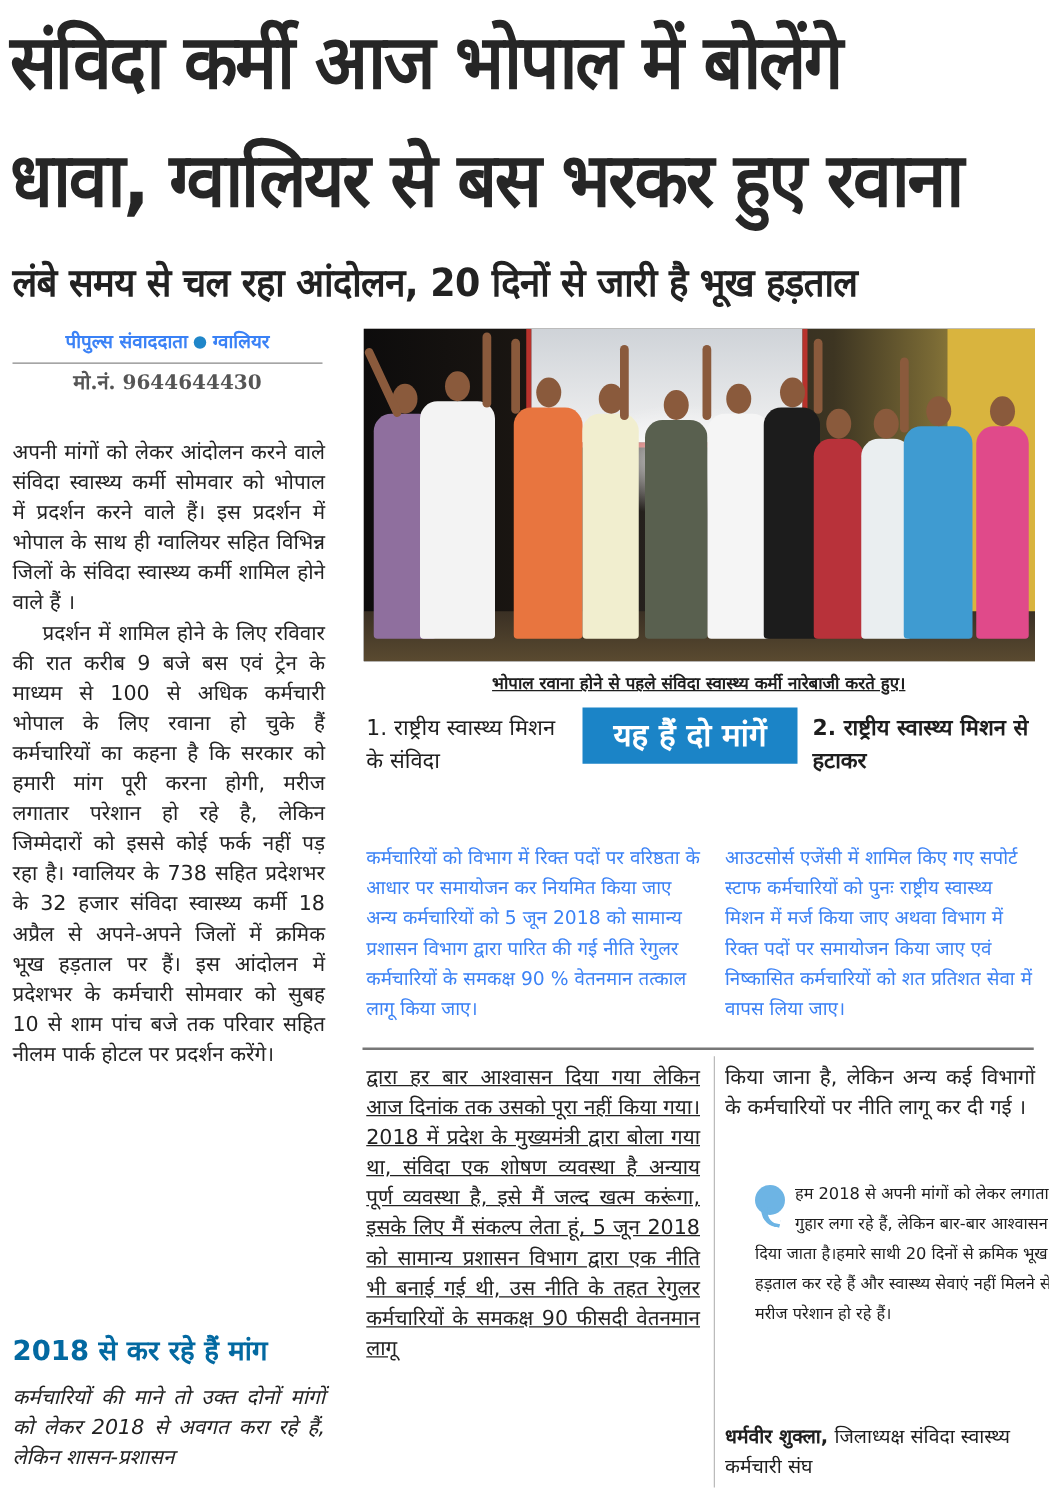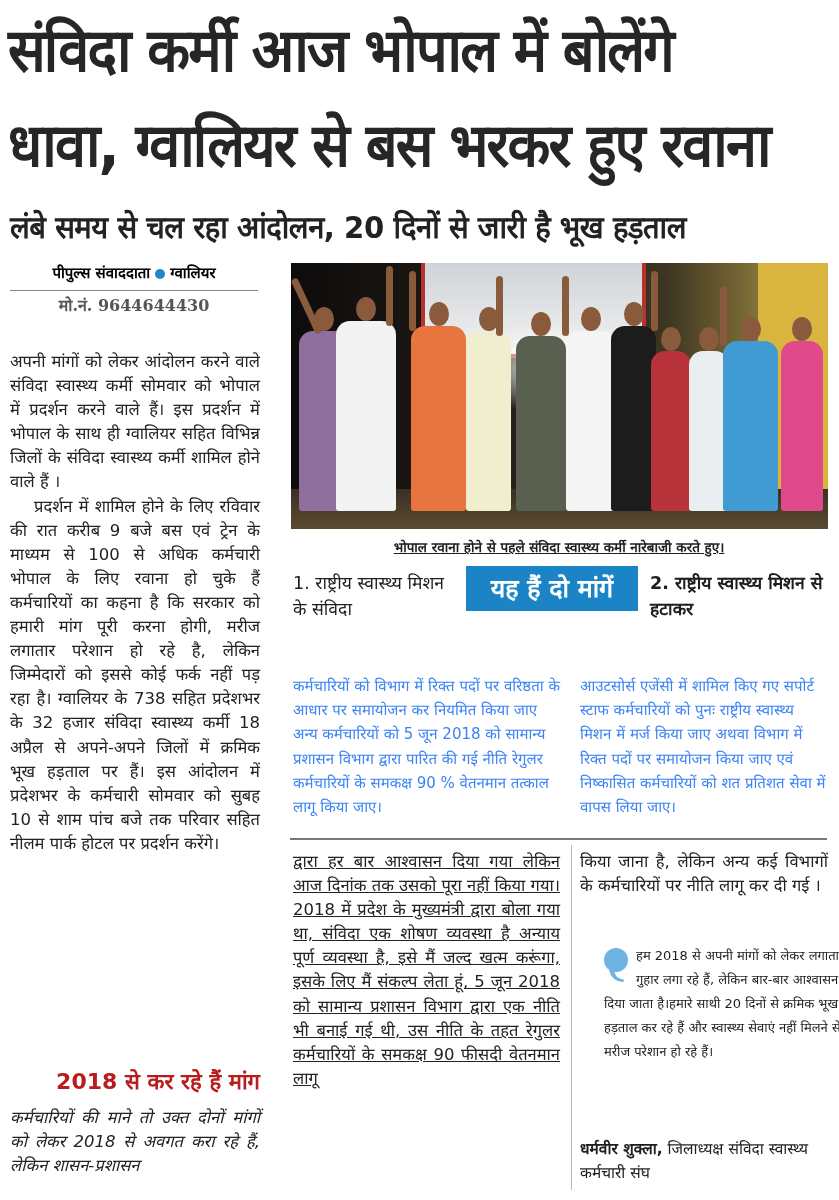--- a/index.html
+++ b/index.html
@@ -5,30 +5,30 @@
   * { box-sizing: border-box; margin: 0; padding: 0; }
   html, body { width: 839px; height: 1200px; background: #ffffff; overflow: hidden; }
   body { position: relative; font-family: "DejaVu Sans", sans-serif; color: #1e1e1e; }
 
   .headline { position: absolute; left: 8px; width: 825px; font-family: "DejaVu Sans", sans-serif;
     font-weight: bold; color: #262626; white-space: nowrap; letter-spacing: -2px; }
   #hl1 { top: 10px; font-size: 60px; line-height: 80px; transform: scaleX(0.93); transform-origin: left; }
   #hl2 { top: 105px; font-size: 60px; line-height: 80px; transform: scaleX(0.93); transform-origin: left; }
   #subhl { position: absolute; left: 10px; top: 205px; font-size: 31px; line-height: 44px; color: #222; white-space: nowrap; transform: scaleX(0.94); transform-origin: left; letter-spacing: -0.5px; }
 
-  #byline { position: absolute; left: 10px; top: 262px; width: 248px; text-align: center; font-size: 15px; font-weight: bold; color: #000000; line-height: 22px; }
+  #byline { position: absolute; left: 10px; top: 262px; width: 248px; text-align: center; font-size: 15px; font-weight: bold; color: #3b82f6; line-height: 22px; }
   #byline .dot { display: inline-block; width: 10px; height: 10px; border-radius: 50%; background: #1f86c9; margin: 0 5px; vertical-align: middle; }
   #byline-rule { position: absolute; left: 10px; top: 290px; width: 248px; height: 1px; background: #888; }
   #phone { position: absolute; left: 10px; top: 294px; width: 248px; text-align: center; font-family: "DejaVu Serif", serif; font-size: 16px; font-weight: bold; color: #555; line-height: 24px; }
 
   .body-col { position: absolute; font-size: 16.5px; line-height: 24.1px; color: #222; text-align: justify; }
   .body-col p { text-indent: 0; }
   .body-col p.indent { text-indent: 24px; }
   #col1a { left: 10px; top: 350px; width: 250px; }
-  #col1-sub { position: absolute; left: 10px; top: 1066px; width: 250px; text-align: right; font-size: 22px; font-weight: bold; color: #b91c1c; line-height: 32px; }
+  #col1-sub { position: absolute; left: 10px; top: 1066px; width: 250px; text-align: left; font-size: 22px; font-weight: bold; color: #0369a1; line-height: 32px; }
   #col1b { left: 10px; top: 1106px; width: 250px; font-style: italic; }
 
   #photo { position: absolute; left: 291px; top: 263px; width: 537px; height: 266px; overflow: hidden; background: #1a1715; }
   #photo .bg-dark { position: absolute; inset: 0; background: linear-gradient(90deg,#0d0c0c 0%,#1b1612 25%,#2a2622 50%,#3d3522 70%,#7a6a35 85%,#c9ac45 100%); }
   #photo .bus { position: absolute; left: 130px; top: 0; width: 225px; height: 95px; background: linear-gradient(180deg,#cfd3d8,#f2f2f2); border: 4px solid #b8322c; border-top: none; }
   #photo .bus-glow { position: absolute; left: 170px; top: 60px; width: 170px; height: 90px; background: radial-gradient(ellipse at center, rgba(255,255,255,0.9), rgba(255,255,255,0) 70%); }
   #photo .wall { position: absolute; right: 0; top: 0; width: 70px; height: 266px; background: #d9b43e; }
   #photo .ground { position: absolute; left: 0; bottom: 0; width: 100%; height: 40px; background: linear-gradient(180deg,#3a3024,#5a4a30); }
   .person { position: absolute; bottom: 18px; border-radius: 14px 14px 3px 3px; }
   .person .head { position: absolute; top: -24px; left: 50%; width: 20px; height: 24px; margin-left: -10px; border-radius: 50%; background: #8a5a3c; }

